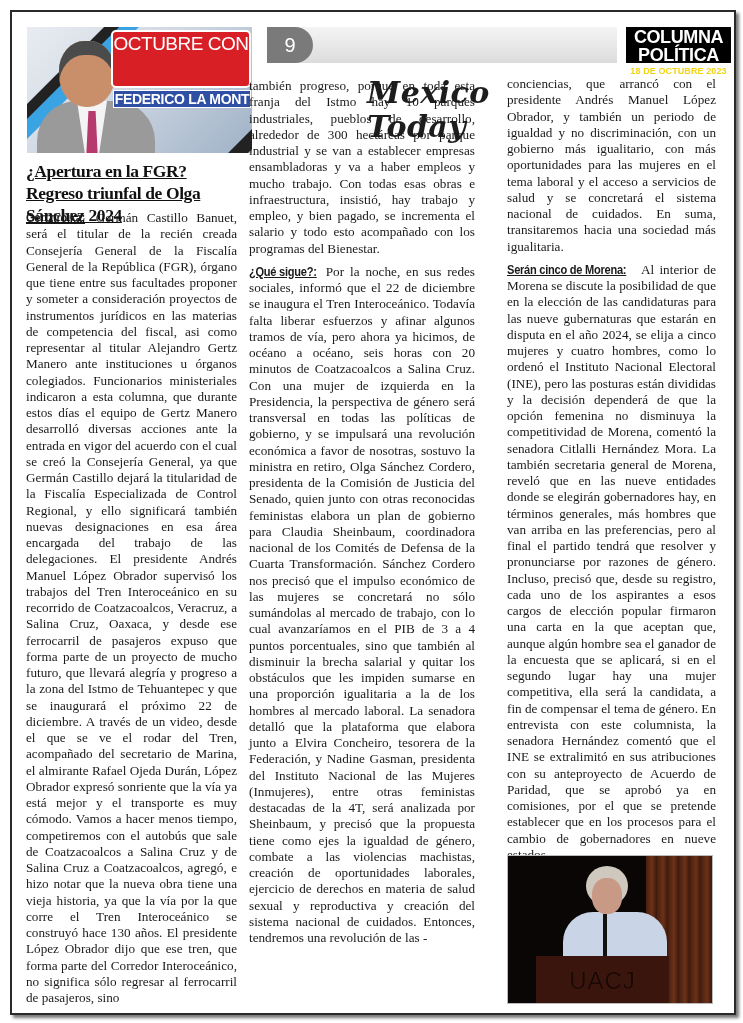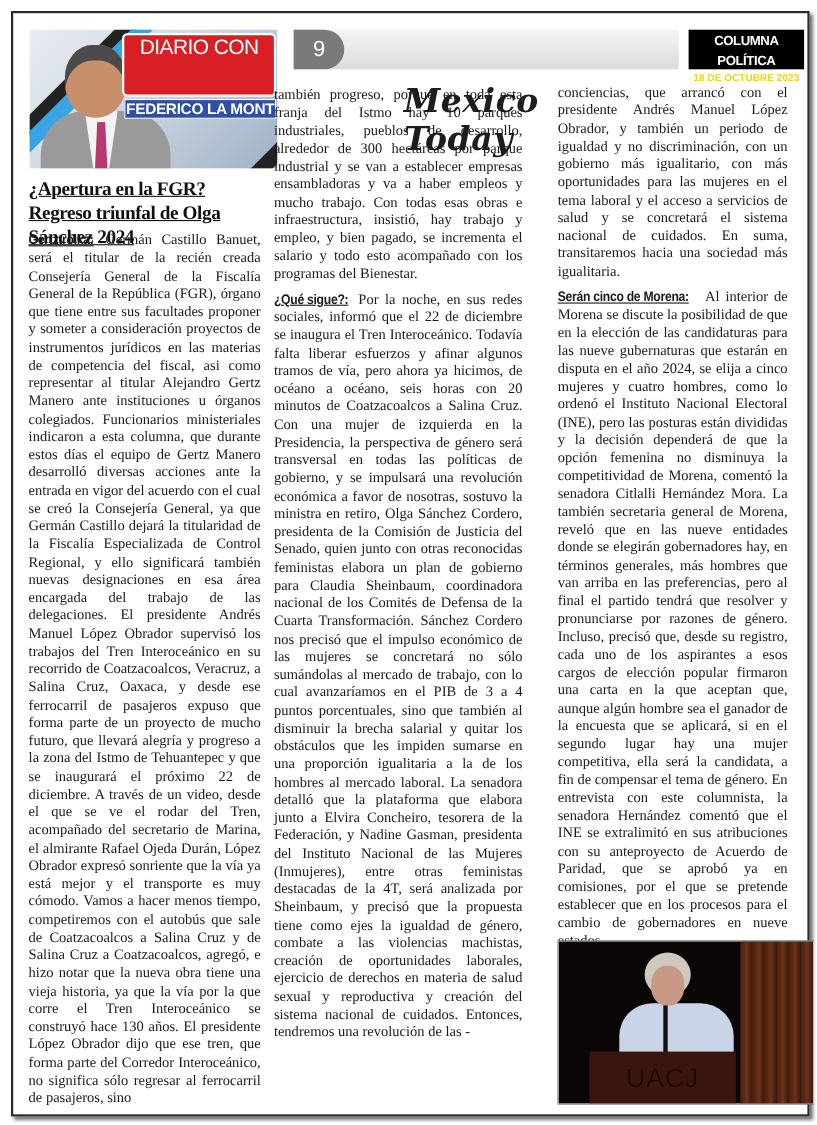--- a/index.html
+++ b/index.html
@@ -94,31 +94,31 @@
     position: absolute; left: 100px; top: 1px; width: 230px; height: 34px;
     font-family: "DejaVu Serif", "Liberation Serif", serif; font-weight: bold; font-style: italic;
     font-size: 30px; line-height: 34px; color: #1d1d1d; letter-spacing: 0.5px; margin-top: 48px;
   }
   .section-box {
     position: absolute; left: 626px; top: 27px; width: 105px; height: 36px;
     background: #000; text-align: center;
   }
   .section-label {
     display: block; color: #fff; font-family: "Liberation Sans", "DejaVu Sans", sans-serif;
-    font-weight: bold; font-size: 12px; line-height: 18px; letter-spacing: -0.4px;
+    font-weight: bold; font-size: 18px; line-height: 18px; letter-spacing: -0.4px;
     padding-top: 1px;
   }
   .section-date {
     display: block; color: #f2d314; font-family: Liberation Sans, sans-serif;
     font-weight: bold; font-size: 9px; line-height: 14px; letter-spacing: 0.1px;
   }
 
   
   .photo {
-    position: absolute; left: 507px; top: 855px; width: 233px; height: 149px;
+    position: absolute; left: 507px; top: 855px; width: 206px; height: 149px;
     background: #0a0606; overflow: hidden; border: 1px solid #bbb;
   }
   .photo .curtain {
     position: absolute; right: 0; top: 0; width: 66px; height: 149px;
     background: repeating-linear-gradient(90deg, #4a1f10 0px, #6b3218 6px, #3a180c 11px);
   }
   .photo .hair {
     position: absolute; left: 78px; top: 10px; width: 42px; height: 40px;
     border-radius: 50%; background: #cfc8be;
   }
@@ -150,21 +150,21 @@
   <div class="stripe s4"></div>
   <div class="stripe s1"></div>
   <div class="stripe s2"></div>
   <div class="person">
     <div class="suit"></div>
     <div class="shirt"></div>
     <div class="tie"></div>
     <div class="head"></div>
   </div>
   <div class="title-box">
-    <div>DIARIO CON</div>
+    <div>OCTUBRE CON</div>
   </div>
   <div class="name-box">FEDERICO LA MONT</div>
 </div>
 
 <div class="masthead">
   <div class="page-num">9</div>
   <div class="brand">Mexico Today</div>
 </div>
 <div class="section-box">
   <span class="section-label">COLUMNA POLÍTICA</span>

